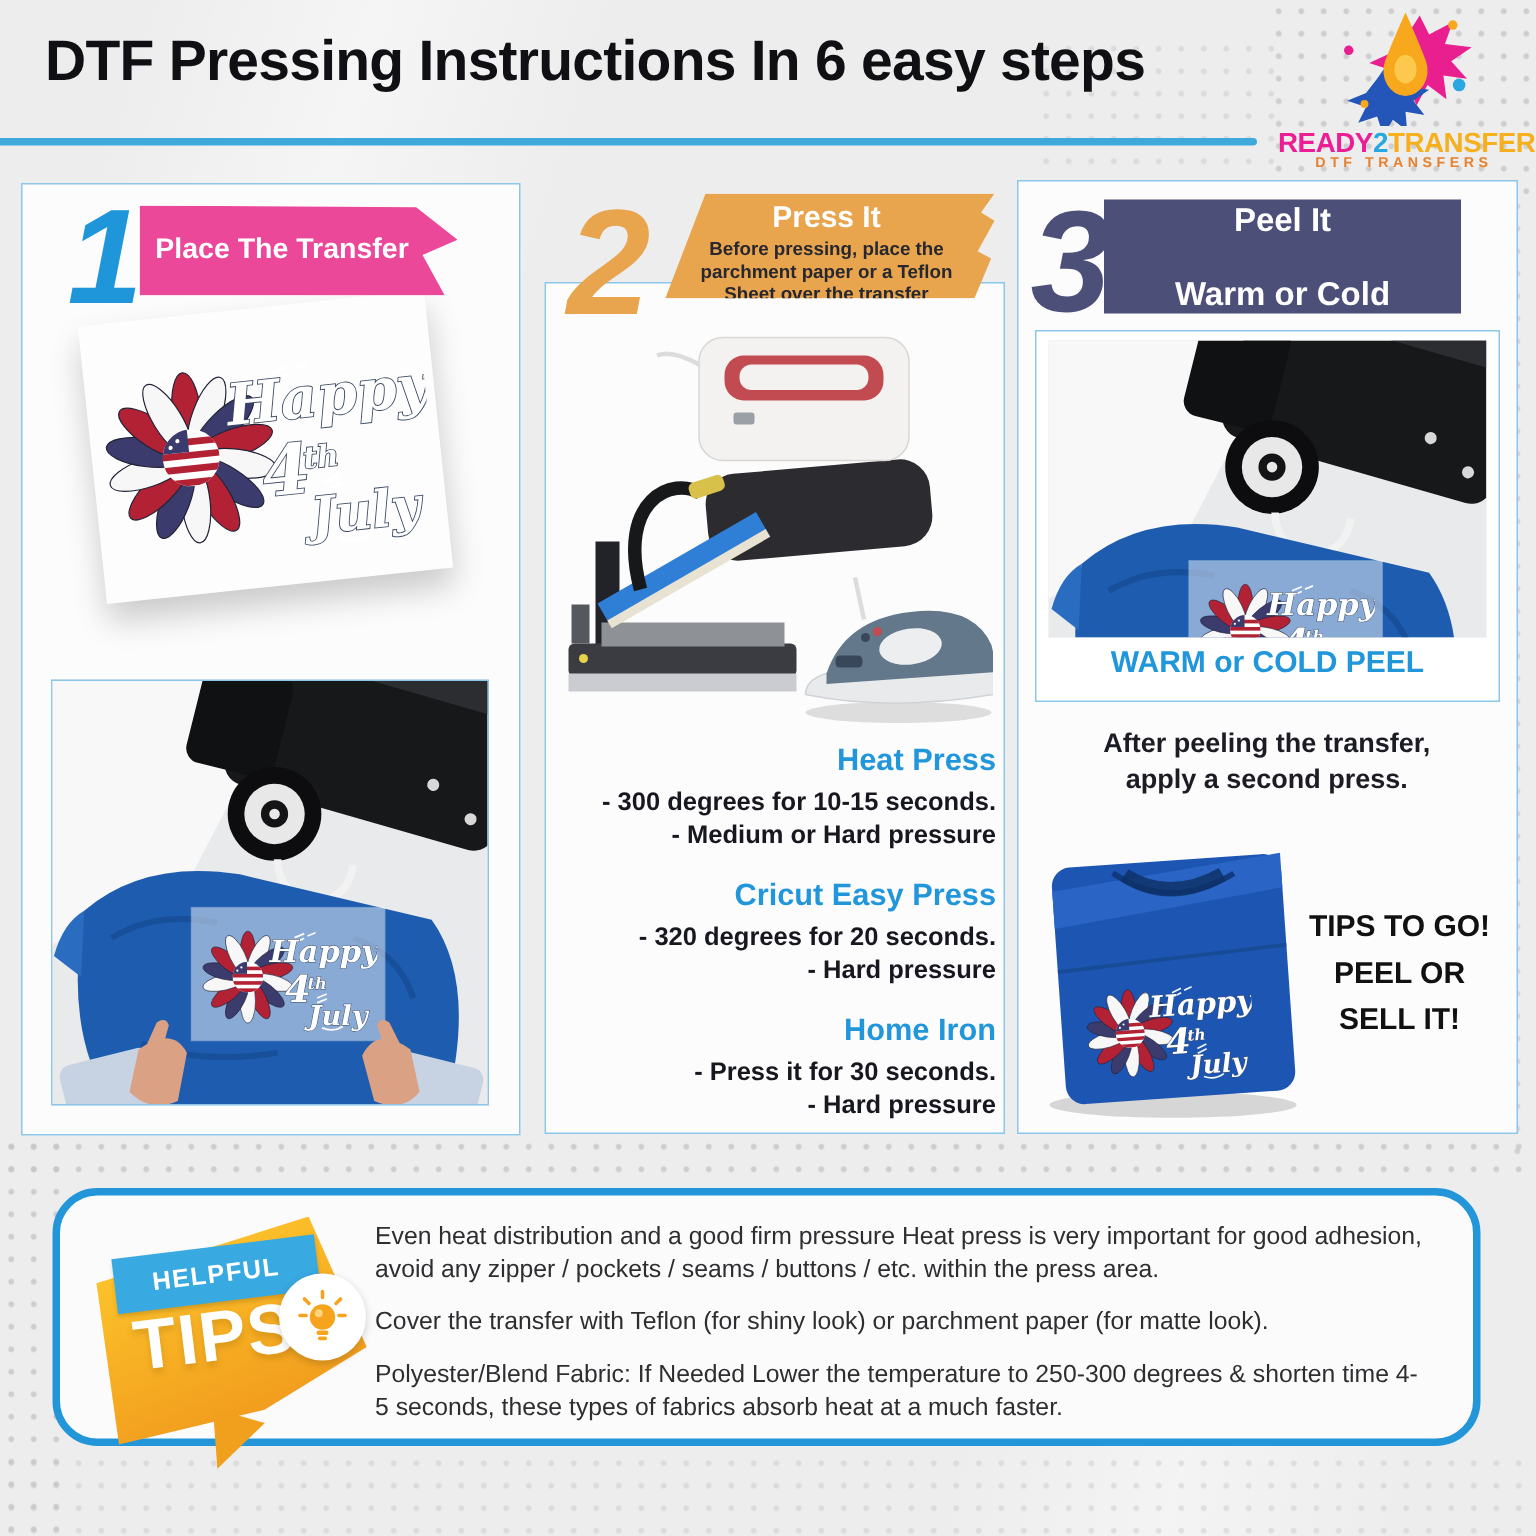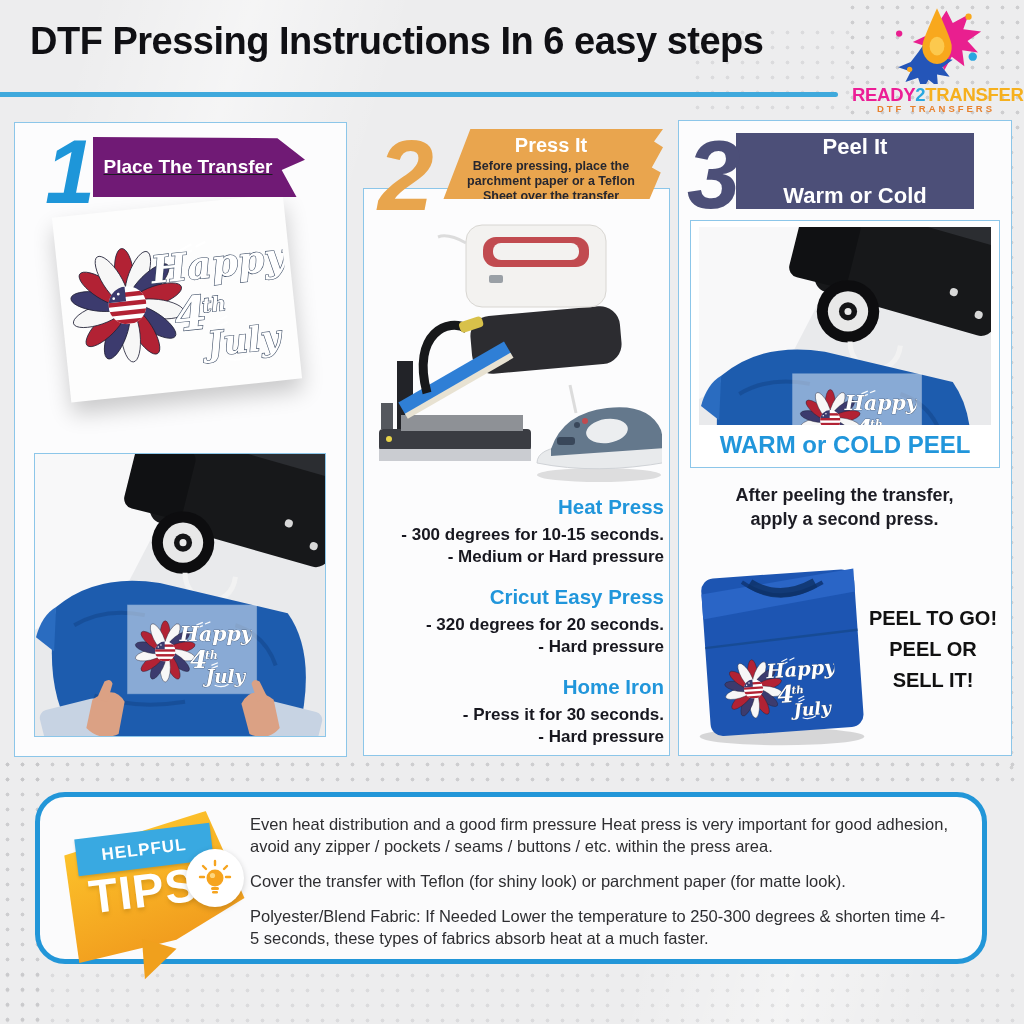--- a/index.html
+++ b/index.html
@@ -17,33 +17,33 @@
     background-size:15px 15px;}
   
   .title{left:30px;top:20px;font-size:38px;font-weight:800;letter-spacing:-.5px;color:#101014;white-space:nowrap;}
   .underline{left:0;top:92px;width:838px;height:5px;background:#3fa9dc;border-radius:0 4px 4px 0;}
   .logo-wrap{left:852px;top:2px;width:168px;height:112px;text-align:center;}
   .logo-line{position:absolute;left:0;top:82px;width:168px;font-size:18.5px;font-weight:800;letter-spacing:-.3px;white-space:nowrap;}
   .logo-sub{position:absolute;left:0;top:101px;width:168px;font-size:9.5px;font-weight:700;letter-spacing:3px;color:#e8812d;}
   
   .panel{background:#fcfcfd;border:1.5px solid #8cc6e9;}
   .num{font-style:italic;font-weight:800;line-height:1;z-index:3;}
-  .ribbon1{background:#701a75;clip-path:polygon(0 0,87% 2%,100% 38%,89% 55%,96% 100%,0 100%);
-    display:flex;align-items:center;justify-content:center;z-index:2;text-decoration:underline;}
+  .ribbon1{background:#ec4899;clip-path:polygon(0 0,87% 2%,100% 38%,89% 55%,96% 100%,0 100%);
+    display:flex;align-items:center;justify-content:center;z-index:2;}
   .ribbon1 span{color:#fff;font-size:19px;font-weight:800;padding-right:22px;}
   .ribbon2{background:#e9a54e;clip-path:polygon(14% 0,100% 0,96% 18%,100% 26%,95% 55%,99% 62%,94% 100%,2% 100%);
     display:flex;flex-direction:column;align-items:center;z-index:2;padding-top:5px;box-sizing:border-box;}
   .ribbon2 .r2t{color:#fff;font-size:20px;font-weight:800;}
   .ribbon2 .r2n{color:#27272f;font-size:12.5px;font-weight:700;line-height:1.18;text-align:center;width:205px;margin-top:2px;}
   .banner3{background:#4c4f78;display:flex;flex-direction:column;align-items:center;justify-content:space-between;z-index:2;}
   .banner3 div{color:#fff;font-size:22px;font-weight:800;line-height:1.25;}
   .cap{font-size:18.5px;font-weight:800;text-align:center;line-height:1.35;color:#1c1c24;}
   .photo{border:1.5px solid #8cc6e9;background:#e9eaec;overflow:hidden;}
   .innerbox3{background:#ffffff;border:1.5px solid #8cc6e9;}
-  .peel{color:#2196db;font-size:24px;font-weight:800;text-align:center;}
+  .peel{color:#2196db;font-size:20px;font-weight:800;text-align:center;}
   .blueh{color:#2196db;font-size:20.5px;font-weight:800;margin:0 0 5px 0;}
   .bullets{font-size:17px;font-weight:700;color:#17171f;line-height:1.32;margin:0 0 16px 0;}
   .ready{font-size:20px;font-weight:800;color:#111;text-align:center;line-height:1.55;}
   
   .tipsbox{left:35px;top:792px;width:952px;height:172px;background:#fbfbfc;border:5px solid #2296d8;border-radius:30px;box-sizing:border-box;}
   .tips-text{position:absolute;left:210px;top:16px;width:700px;font-size:16.5px;color:#2e2e31;line-height:1.34;}
   .tips-text p{margin:0 0 13px 0;}
   .badge-yellow{position:absolute;left:18px;top:16px;width:188px;height:152px;
     background:linear-gradient(160deg,#fcc12a 20%,#f0981c 85%);
     clip-path:polygon(4% 26%,80% 0%,99% 58%,62% 84%,10% 97%);transform:rotate(-2deg);}
@@ -294,21 +294,21 @@
     <div>apply a second press.</div>
   </div>
 
   <div class="abs" style="left:12px;top:424px;width:182px;height:205px;">
     <svg width="182" height="205" viewBox="0 0 190 210">
         <use href="#folded-shirt" width="190" height="210"></use>
       </svg>
   </div>
 
   <div class="abs ready" style="left:186px;top:482px;width:136px;">
-    <div>PEEL TO GO!</div>
+    <div>TIPS TO GO!</div>
     <div>PEEL OR</div>
     <div>SELL IT!</div>
   </div>
 </div>
 
 <div class="abs tipsbox">
   <div>
     <div class="badge-yellow"></div>
     <div class="badge-tail"></div>
     <div class="badge-ribbon">

